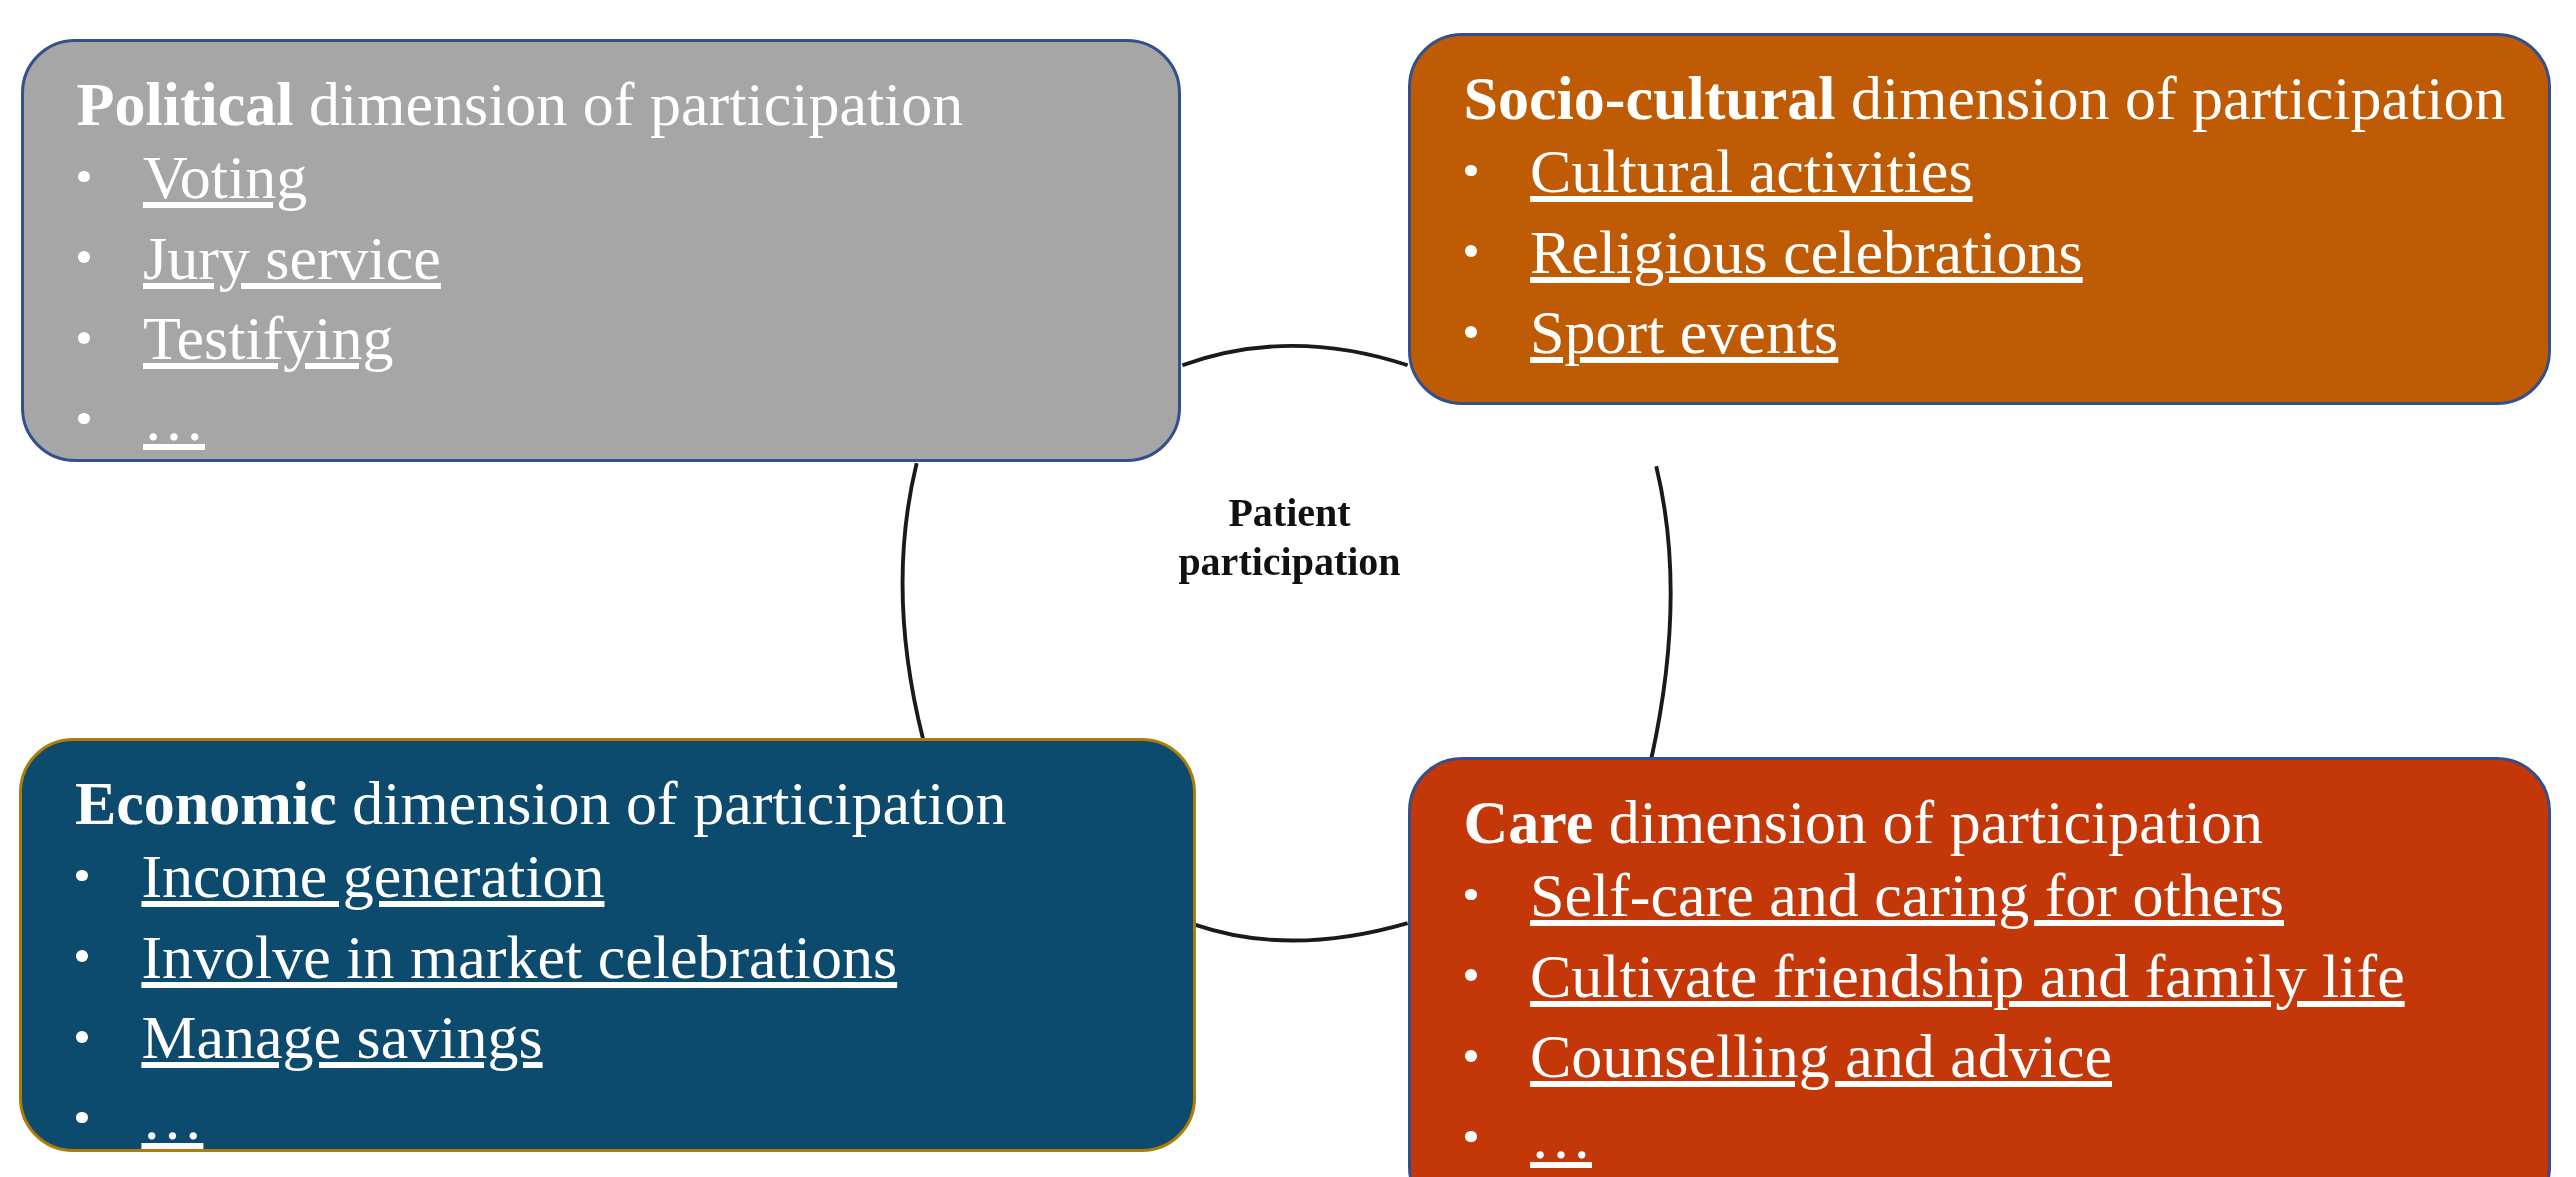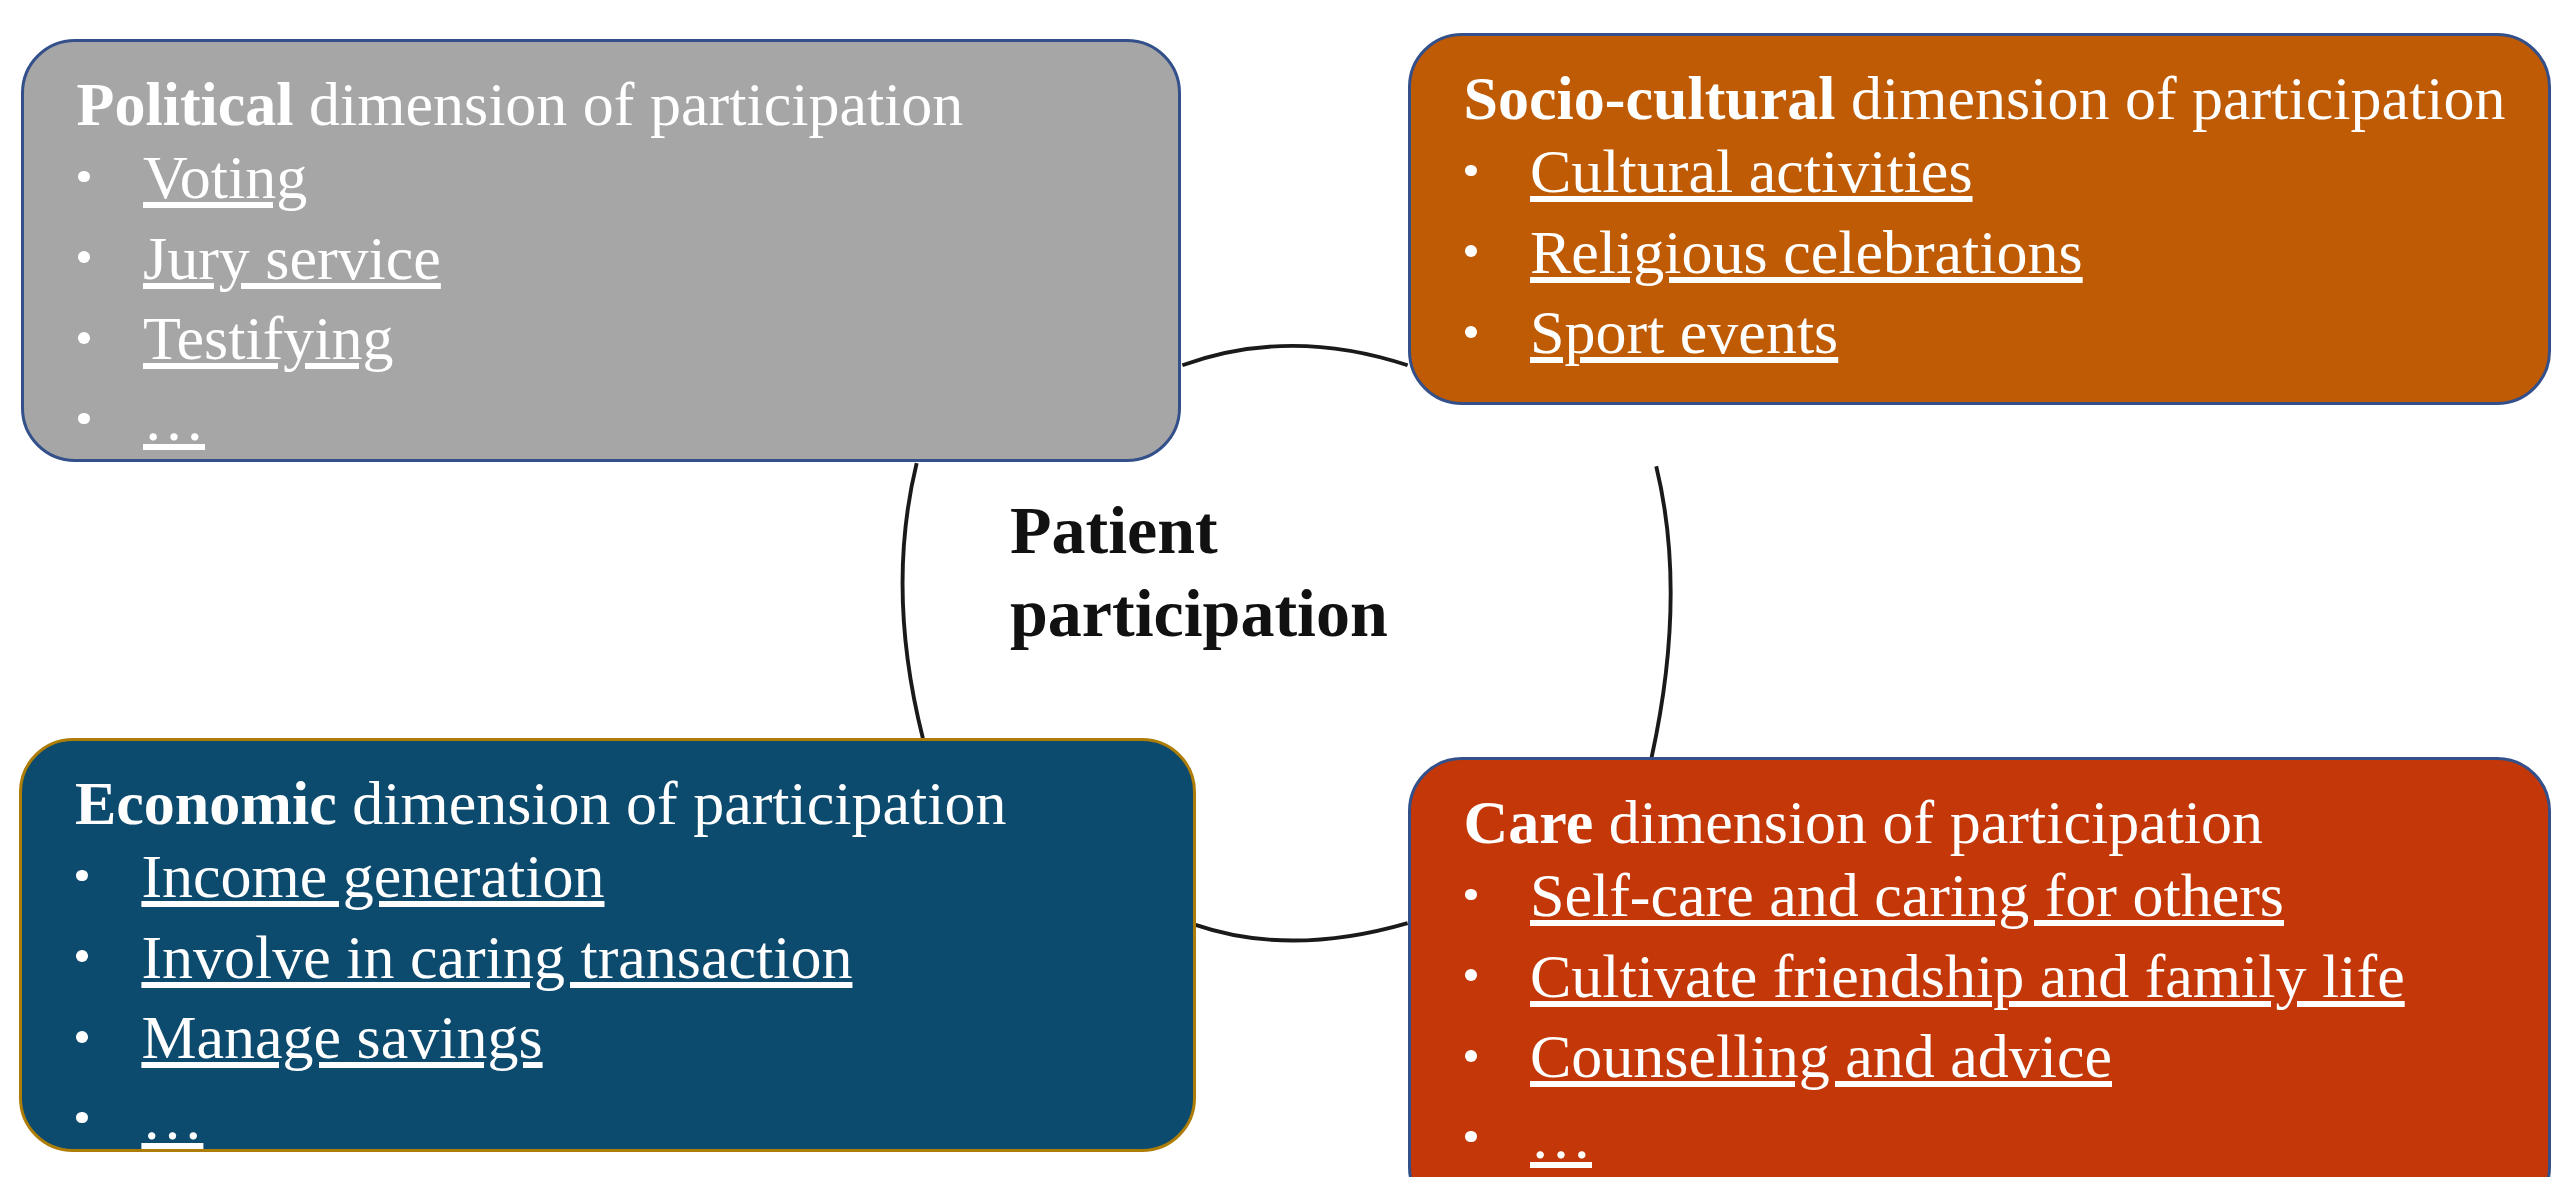--- a/index.html
+++ b/index.html
@@ -84,23 +84,24 @@
     width: 11.7px;
     height: 11.7px;
     background: #ffffff;
     border-radius: 50%;
   }
   .center-label {
     position: absolute;
     left: 1010px;
     top: 489px;
     width: 559px;
+    text-align: center;
     color: #111111;
     font-weight: bold;
-    font-size: 68px;
+    font-size: 40px;
     line-height: 1.22;
   }
   .center-line { display: block; }
 </style>
 </head>
 <body>
 
 <div id="canvas">
 
   <svg class="arc-layer" viewBox="0 0 3316 1516" xmlns="http://www.w3.org/2000/svg">
@@ -133,21 +134,21 @@
       <li class="bullet-item"><span class="dot"></span><span>…</span></li>
     </ul>
   </div>
 
   <div class="dim-box box-economic">
     <div class="box-title">
       <span class="lead">Economic</span><span> dimension of participation</span>
     </div>
     <ul class="bullet-list">
       <li class="bullet-item"><span class="dot"></span><span>Income generation</span></li>
-      <li class="bullet-item"><span class="dot"></span><span>Involve in caring transaction</span></li>
+      <li class="bullet-item"><span class="dot"></span><span>Involve in market celebrations</span></li>
       <li class="bullet-item"><span class="dot"></span><span>Manage savings</span></li>
       <li class="bullet-item"><span class="dot"></span><span>…</span></li>
     </ul>
   </div>
 
   <div class="dim-box box-care">
     <div class="box-title">
       <span class="lead">Care</span><span> dimension of participation</span>
     </div>
     <ul class="bullet-list">

